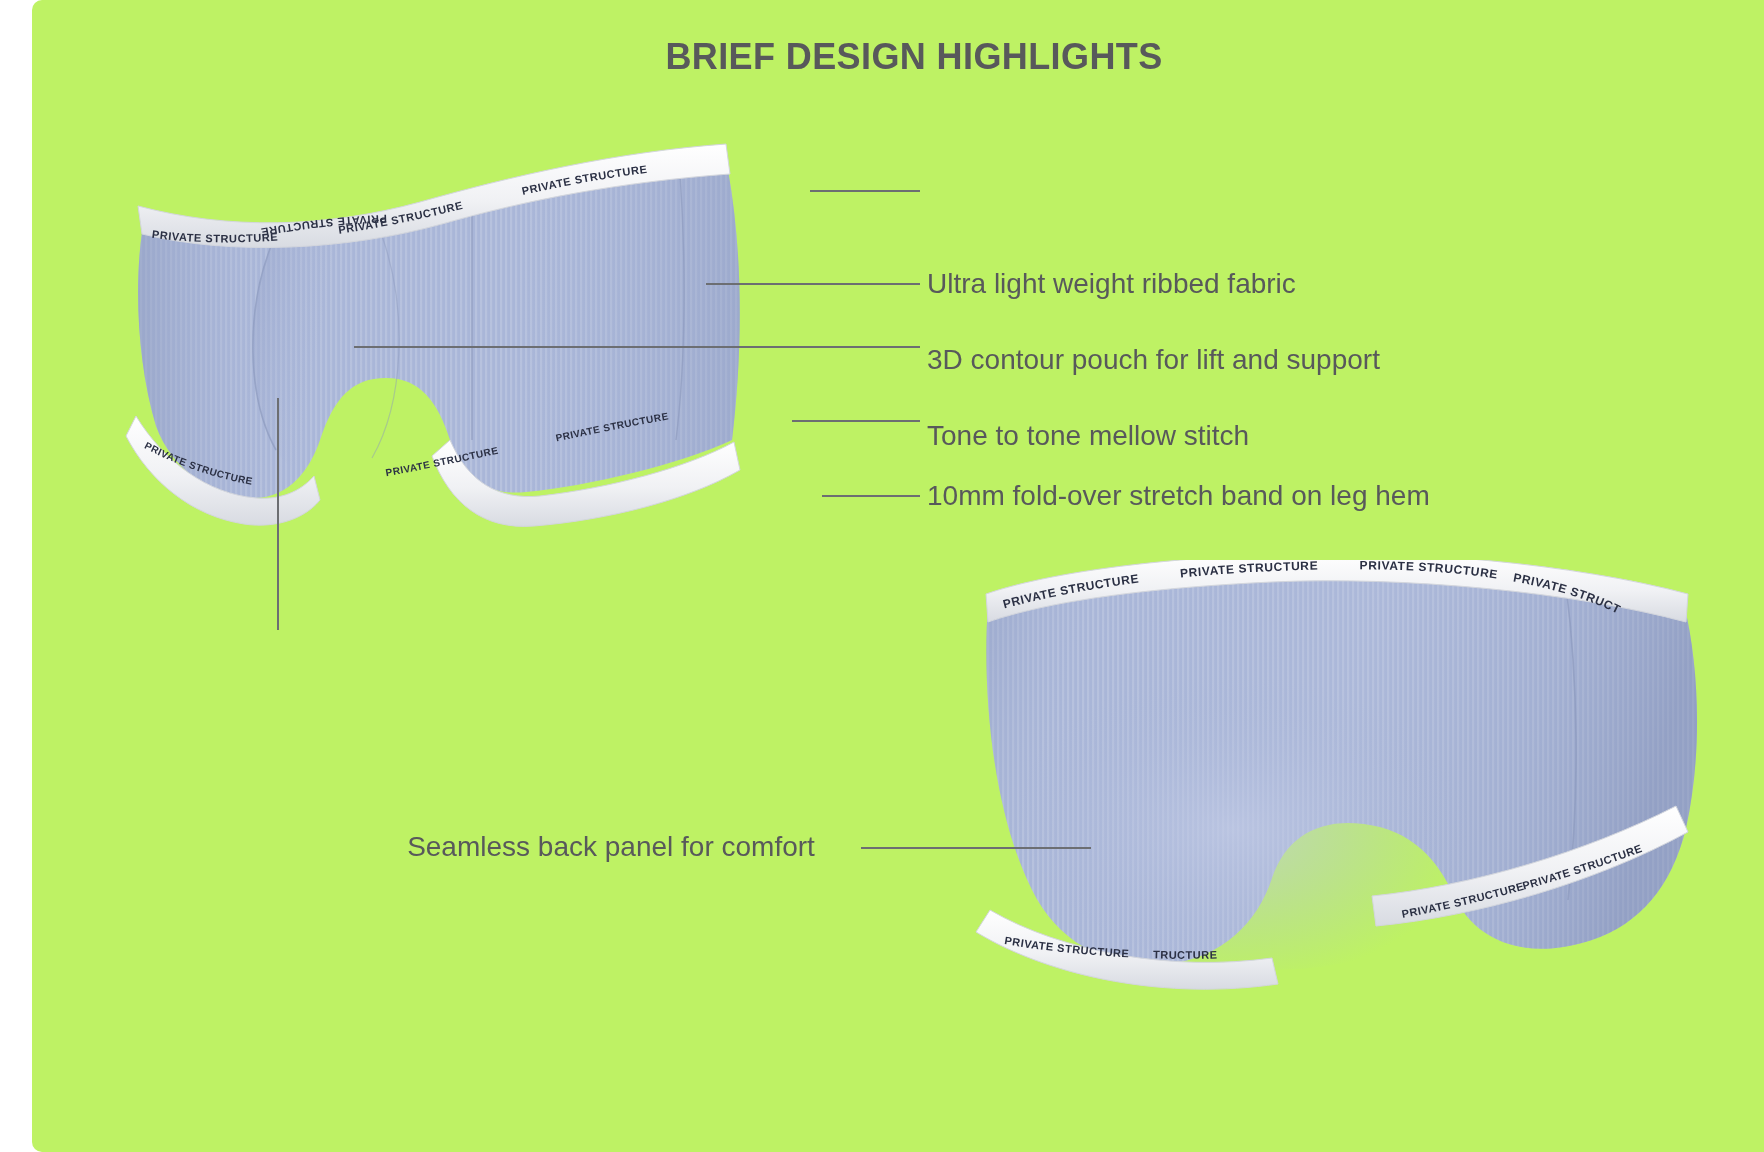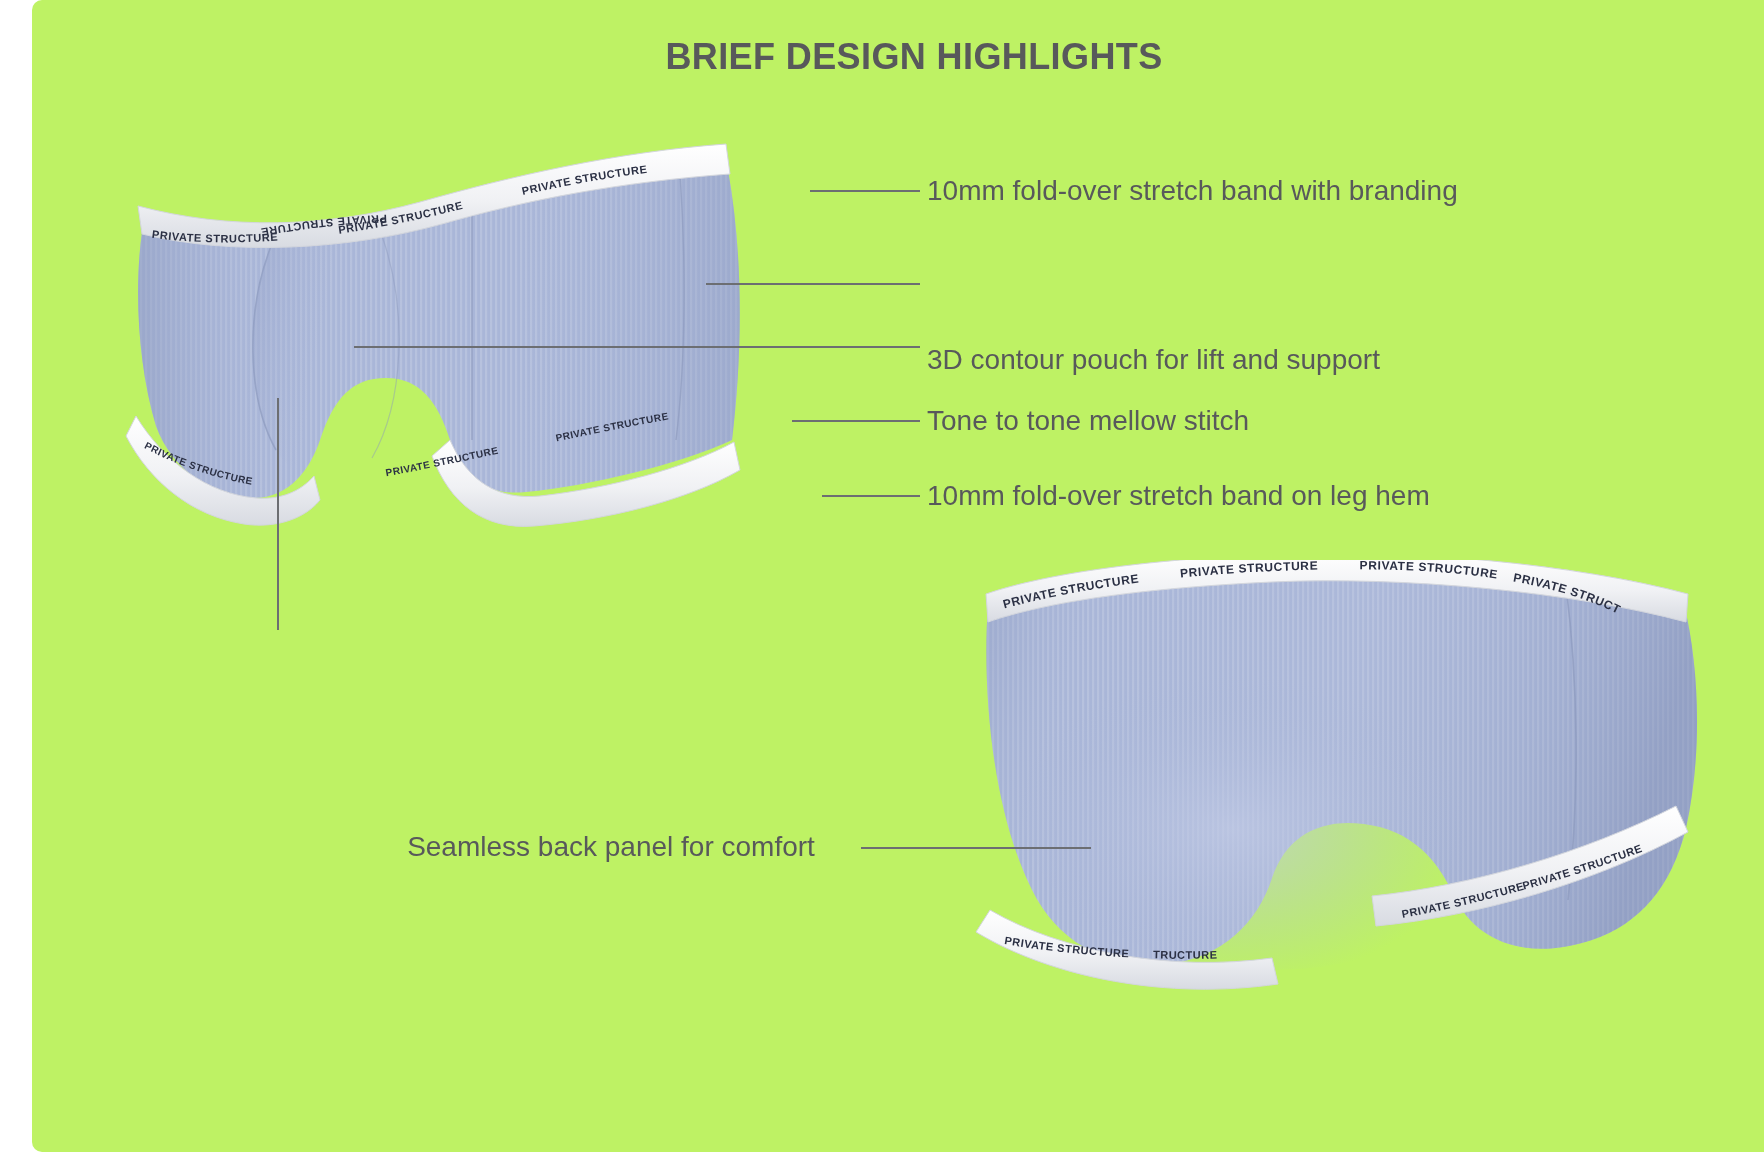--- a/index.html
+++ b/index.html
@@ -301,25 +301,25 @@
   <div class="leader" style="left:778px;  top:190px; width:110px;"></div>
   <div class="leader" style="left:674px;  top:283px; width:214px;"></div>
   <div class="leader" style="left:322px;  top:346px; width:566px;"></div>
   <div class="leader" style="left:760px;  top:420px; width:128px;"></div>
   <div class="leader" style="left:790px;  top:495px; width:98px;"></div>
 
   <div class="leader-v" style="left:245px; top:398px; height:232px;"></div>
 
   <div class="leader" style="left:829px;  top:847px; width:230px;"></div>
 
-  <div class="callout" style="left:895px;  top:177px;">10mm fold-over stretch band with branding</div>
-
+
+  <div class="callout" style="left:895px;  top:270px;">Ultra light weight ribbed fabric</div>
 
   <div class="callout" style="left:895px;  top:346px;">3D contour pouch for lift and support</div>
 
-  <div class="callout" style="left:895px;  top:407px;">Tone to tone mellow stitch</div>
+  <div class="callout" style="left:895px;  top:422px;">Tone to tone mellow stitch</div>
 
   <div class="callout" style="left:895px;  top:482px;">10mm fold-over stretch band on leg hem</div>
 
 
   <div class="callout right-aligned" style="left:329px; top:833px; width:500px;">Seamless back panel for comfort</div>
 
 </div>
 
 </body></html>

